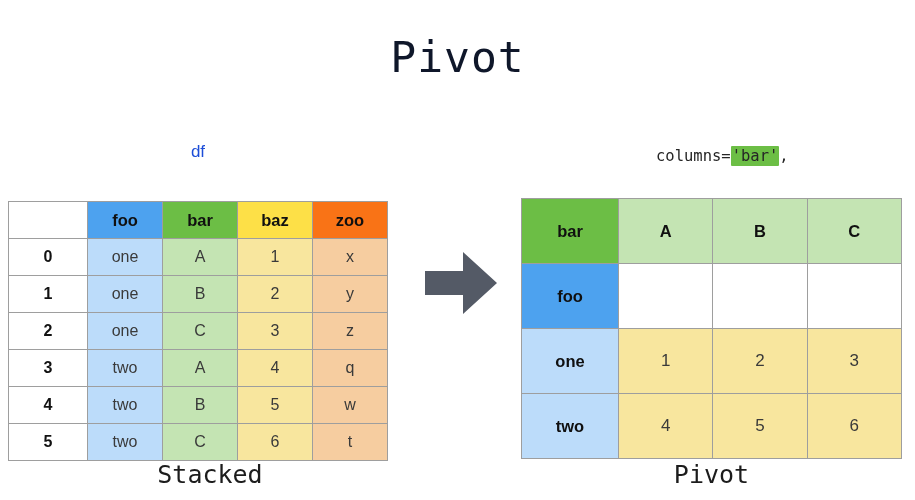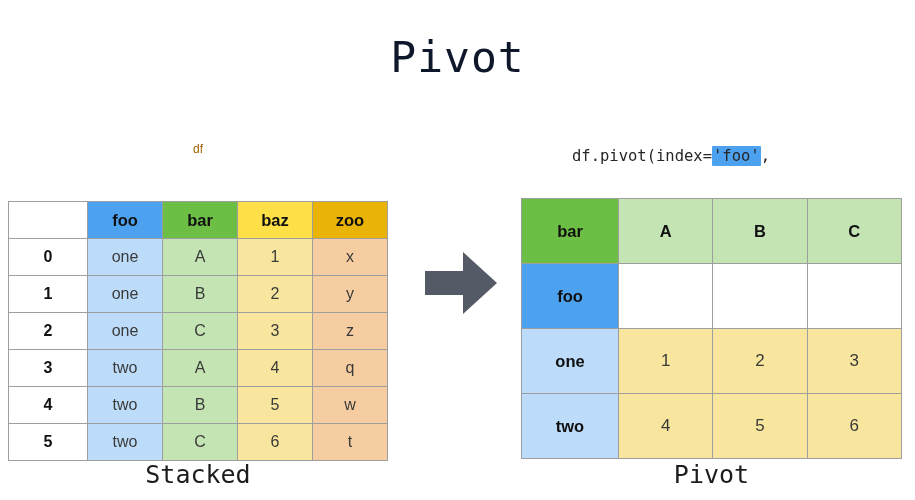--- a/index.html
+++ b/index.html
@@ -46,22 +46,22 @@
   .hl-yellow { background: #f5d23c; }
 
   
   #df-label {
     position: absolute;
     left: 148px;
     top: 142px;
     width: 100px;
     text-align: center;
     font-family: "Liberation Sans", sans-serif;
-    font-size: 12px;
-    color: #a16207;
+    font-size: 17px;
+    color: #1d4ed8;
   }
 
   
   table.grid {
     position: absolute;
     border-collapse: collapse;
     table-layout: fixed;
   }
   table.grid td {
     border: 1px solid #9e9e9e;
@@ -81,21 +81,21 @@
   #stacked-table td.idx {
     width: 78px; background: #ffffff;
     font-weight: bold; color: #111111; font-size: 16px;
   }
   #stacked-table td.hdr {
     font-weight: bold; color: #101010; font-size: 16.5px;
   }
   #stacked-table td.hdr-foo { background: #4da2ef; }
   #stacked-table td.hdr-bar { background: #6cbe45; }
   #stacked-table td.hdr-baz { background: #fde047; }
-  #stacked-table td.hdr-zoo { background: #eab308; }
+  #stacked-table td.hdr-zoo { background: #f97316; }
   #stacked-table td.c-foo { background: #bcdcfa; color: #3a3a3a; }
   #stacked-table td.c-bar { background: #c4e4b3; color: #3a3a3a; }
   #stacked-table td.c-baz { background: #f8e69e; color: #3a3a3a; }
   #stacked-table td.c-zoo { background: #f6cda0; color: #3a3a3a; }
 
   
   #flow-arrow {
     position: absolute;
     left: 425px;
     top: 252px;
@@ -123,30 +123,29 @@
   #record-table td.val { background: #f8e69e; color: #3a3a3a; }
 
   
   .caption {
     position: absolute;
     font-family: "DejaVu Sans Mono", monospace;
     font-size: 25px;
     color: #1c1c1c;
     text-align: center;
   }
-  #caption-stacked { left: 8px; top: 460px; width: 380px; }
+  #caption-stacked { left: 20px; top: 460px; width: 380px; }
   #caption-record  { left: 521px; top: 460px; width: 381px; }
 </style>
 </head>
 <body>
 
 <div id="page-title">Pivot</div>
 
 <div id="code-block">
-  <span class="ln"><span>df.pivot(index=</span><span class="hl hl-blue">'foo'</span><span>,</span></span>
   <span class="ln"><span>         columns=</span><span class="hl hl-green">'bar'</span><span>,</span></span>
   <span class="ln"><span>         values=</span><span class="hl hl-yellow">'baz'</span><span>)</span></span>
 </div>
 
 <div id="df-label">df</div>
 
 <table class="grid" id="stacked-table">
   <tbody>
     <tr>
       <td class="idx-blank"></td>

